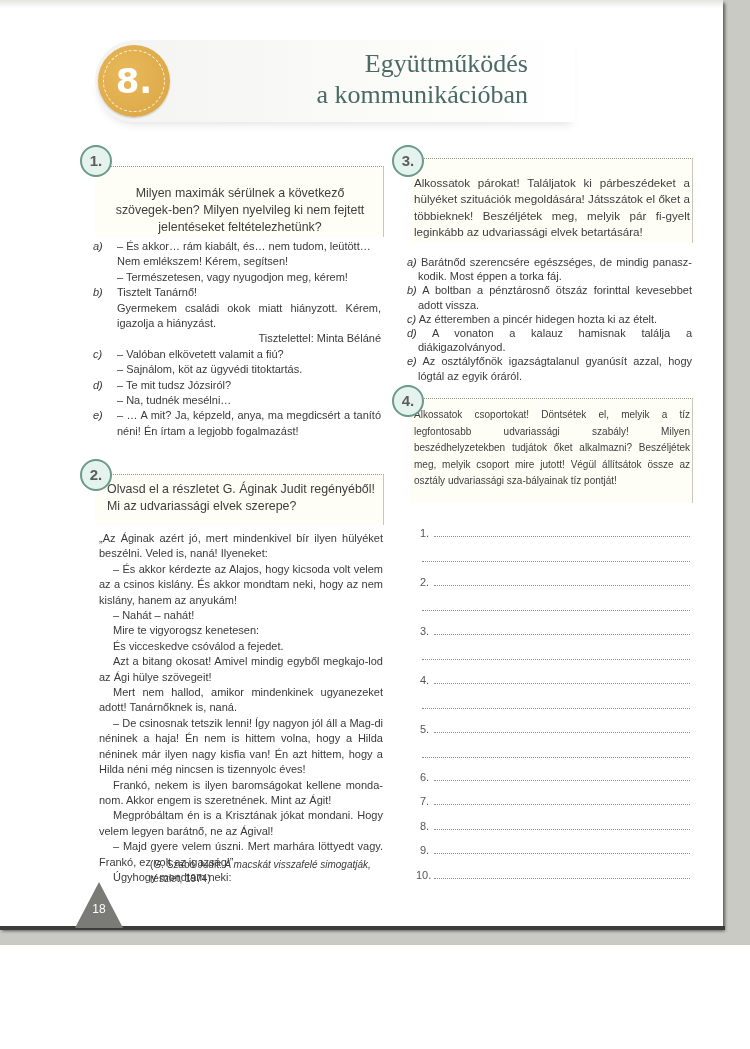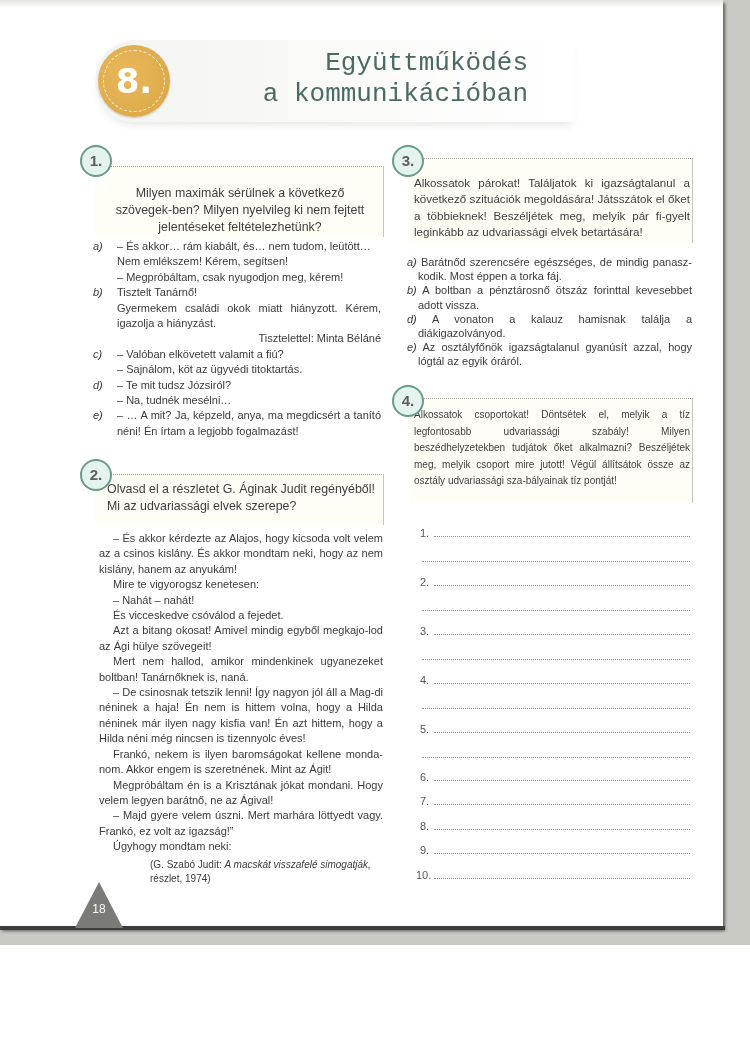--- a/index.html
+++ b/index.html
@@ -16,21 +16,21 @@
   .header-band { position:absolute; left:95px; top:40px; width:480px; height:82px;
                  background:linear-gradient(90deg, #f3f3f1 0%, #fbfbfa 60%, #ffffff 100%);
                  border-radius:40px 0 0 40px; box-shadow: 0 6px 8px -4px rgba(0,0,0,0.12); }
   .chapter-badge { position:absolute; left:98px; top:45px; width:72px; height:72px; border-radius:50%;
                    background:radial-gradient(circle at 40% 40%, #e9b95a, #d9a443); box-shadow:0 1px 2px rgba(0,0,0,0.2); }
   .chapter-badge::before { content:""; position:absolute; left:5px; top:5px; right:5px; bottom:5px;
                    border:1.5px dashed rgba(255,255,255,0.85); border-radius:50%; }
   .chapter-num { position:absolute; left:0; top:0; width:72px; height:72px; line-height:72px; text-align:center;
                  color:#fff; font-size:34px; font-weight:bold; font-family:"DejaVu Sans", sans-serif; }
   .chapter-title { position:absolute; right:222px; top:48px; text-align:right; color:#4a6a63;
-                   font-family:Liberation Mono, monospace; font-size:26px; line-height:31px; }
+                   font-family:Liberation Serif, serif; font-size:26px; line-height:31px; }
 
   
   .task-num { position:absolute; width:28px; height:28px; border-radius:50%; border:2px solid #6b9a8a;
               background:#e4f3ee; text-align:center; line-height:28px; font-size:15px; font-weight:bold; color:#5d5d5d;
               font-family:"Liberation Sans", sans-serif; }
   .task-box { position:absolute; border-top:1px dotted #9a9a8c; border-right:1px solid #c8c8b8;
               background:#fffef6; font-family:"Liberation Sans", sans-serif; color:#3d3d3d; }
   .task-box .prompt { padding:0; font-size:12.4px; line-height:17px; }
 
   .body-text { position:absolute; font-family:"Liberation Sans", sans-serif; font-size:11px; line-height:15.4px; color:#3a3a3a; }
@@ -76,21 +76,21 @@
 <div class="task-box" style="left:95px; top:166px; width:288px; height:70px; border-bottom:none;text-align:center;">
   <div class="prompt" style="position:absolute; left:12px; top:18px; width:266px;">Milyen maximák sérülnek a következő szövegek-ben? Milyen nyelvileg ki nem fejtett jelentéseket feltételezhetünk?</div>
 </div>
 <div class="task-num" style="left:80px; top:145px;">1.</div>
 
 <div class="body-text" style="left:93px; top:239px; width:288px;" id="task1-items">
     <div class="item just">
       <span class="lbl">a)</span>
       <span class="line">– És akkor… rám kiabált, és… nem tudom, leütött…</span>
       <span class="line">Nem emlékszem! Kérem, segítsen!</span>
-      <span class="line">– Megpróbáltam, csak nyugodjon meg, kérem!</span>
+      <span class="line">– Természetesen, vagy nyugodjon meg, kérem!</span>
     </div>
     <div class="item just">
       <span class="lbl">b)</span>
       <span class="line">Tisztelt Tanárnő!</span>
       <span class="line">Gyermekem családi okok miatt hiányzott. Kérem, igazolja a hiányzást.</span>
       <span class="line sig">Tisztelettel: Minta Béláné</span>
     </div>
     <div class="item just">
       <span class="lbl">c)</span>
       <span class="line">– Valóban elkövetett valamit a fiú?</span>
@@ -109,46 +109,48 @@
 
 <div class="task-box" style="left:95px; top:474px; width:288px; height:50px;">
   <div class="prompt" style="position:absolute; left:12px; top:6px; width:270px;">
     <div>Olvasd el a részletet G. Áginak Judit regényéből!</div>
     <div>Mi az udvariassági elvek szerepe?</div>
   </div>
 </div>
 <div class="task-num" style="left:80px; top:459px;">2.</div>
 
 <div class="body-text just" style="left:99px; top:531px; width:284px;" id="task2-text">
+    <div>„Az Áginak azért jó, mert mindenkivel bír ilyen hülyéket beszélni. Veled is, naná! Ilyeneket:</div>
     <div class="indent">– És akkor kérdezte az Alajos, hogy kicsoda volt velem az a csinos kislány. És akkor mondtam neki, hogy az nem kislány, hanem az anyukám!</div>
+    <div class="indent">– Nahát – nahát!</div>
     <div class="indent">Mire te vigyorogsz kenetesen:</div>
-    <div class="indent">– Nahát – nahát!</div>
     <div class="indent">És vicceskedve csóválod a fejedet.</div>
     <div class="indent">Azt a bitang okosat! Amivel mindig egyből megkajo-lod az Ági hülye szövegeit!</div>
-    <div class="indent">Mert nem hallod, amikor mindenkinek ugyanezeket boltban! Tanárnőknek is, naná.</div>
+    <div class="indent">Mert nem hallod, amikor mindenkinek ugyanezeket adott! Tanárnőknek is, naná.</div>
     <div class="indent">– De csinosnak tetszik lenni! Így nagyon jól áll a Mag-di néninek a haja! Én nem is hittem volna, hogy a Hilda néninek már ilyen nagy kisfia van! Én azt hittem, hogy a Hilda néni még nincsen is tizennyolc éves!</div>
     <div class="indent">Frankó, nekem is ilyen baromságokat kellene monda-nom. Akkor engem is szeretnének. Mint az Ágit!</div>
     <div class="indent">Megpróbáltam én is a Krisztának jókat mondani. Hogy velem legyen barátnő, ne az Ágival!</div>
     <div class="indent">– Majd gyere velem úszni. Mert marhára löttyedt vagy. Frankó, ez volt az igazság!”</div>
     <div class="indent">Úgyhogy mondtam neki:</div>
   </div>
 
 <div class="source" style="left:150px; top:858px; width:234px;">
   <span>(G. Szabó Judit: </span><i>A macskát visszafelé simogatják,</i><br>
   <span>részlet, 1974)</span>
 </div>
 
 <div class="task-box" style="left:410px; top:158px; width:282px; height:84px;">
-  <div class="prompt just" style="position:absolute; left:4px; top:16px; width:276px; font-size:11.6px; line-height:16.4px;">Alkossatok párokat! Találjatok ki igazságtalanul a következő szituációk megoldására! Játsszátok el őket a többieknek! Beszéljétek meg, melyik pár fi-gyelt leginkább az udvariassági elvek betartására!</div>
+  <div class="prompt just" style="position:absolute; left:4px; top:16px; width:276px; font-size:11.6px; line-height:16.4px;">Alkossatok párokat! Találjatok ki párbeszédeket a hülyéket szituációk megoldására! Játsszátok el őket a többieknek! Beszéljétek meg, melyik pár fi-gyelt leginkább az udvariassági elvek betartására!</div>
 </div>
 <div class="task-num" style="left:392px; top:145px;">3.</div>
 
 <div class="body-text just" style="left:407px; top:255px; width:285px; line-height:14.2px;" id="task3-items">
     <div class="sit-item just"><span class="lbl">a)</span> <span>Barátnőd szerencsére egészséges, de mindig panasz-kodik. Most éppen a torka fáj.</span></div>
     <div class="sit-item just"><span class="lbl">b)</span> <span>A boltban a pénztárosnő ötszáz forinttal kevesebbet adott vissza.</span></div>
+    <div class="sit-item just"><span class="lbl">c)</span> <span>Az étteremben a pincér hidegen hozta ki az ételt.</span></div>
     <div class="sit-item just"><span class="lbl">d)</span> <span>A vonaton a kalauz hamisnak találja a diákigazolványod.</span></div>
     <div class="sit-item just"><span class="lbl">e)</span> <span>Az osztályfőnök igazságtalanul gyanúsít azzal, hogy lógtál az egyik óráról.</span></div>
   </div>
 
 <div class="task-box" style="left:410px; top:398px; width:282px; height:104px;">
   <div class="prompt just" style="position:absolute; left:4px; top:8px; width:276px; font-size:10px; line-height:16.5px;">Alkossatok csoportokat! Döntsétek el, melyik a tíz legfontosabb udvariassági szabály! Milyen beszédhelyzetekben tudjátok őket alkalmazni? Beszéljétek meg, melyik csoport mire jutott! Végül állítsátok össze az osztály udvariassági sza-bályainak tíz pontját!</div>
 </div>
 <div class="task-num" style="left:392px; top:385px;">4.</div>
 
 <div class="answers" id="answers">

